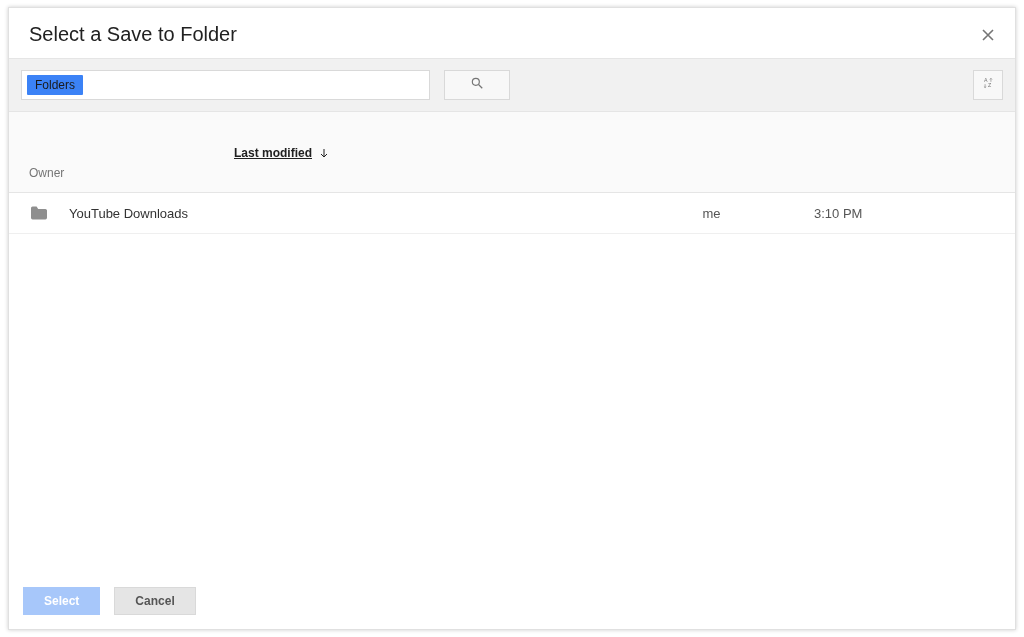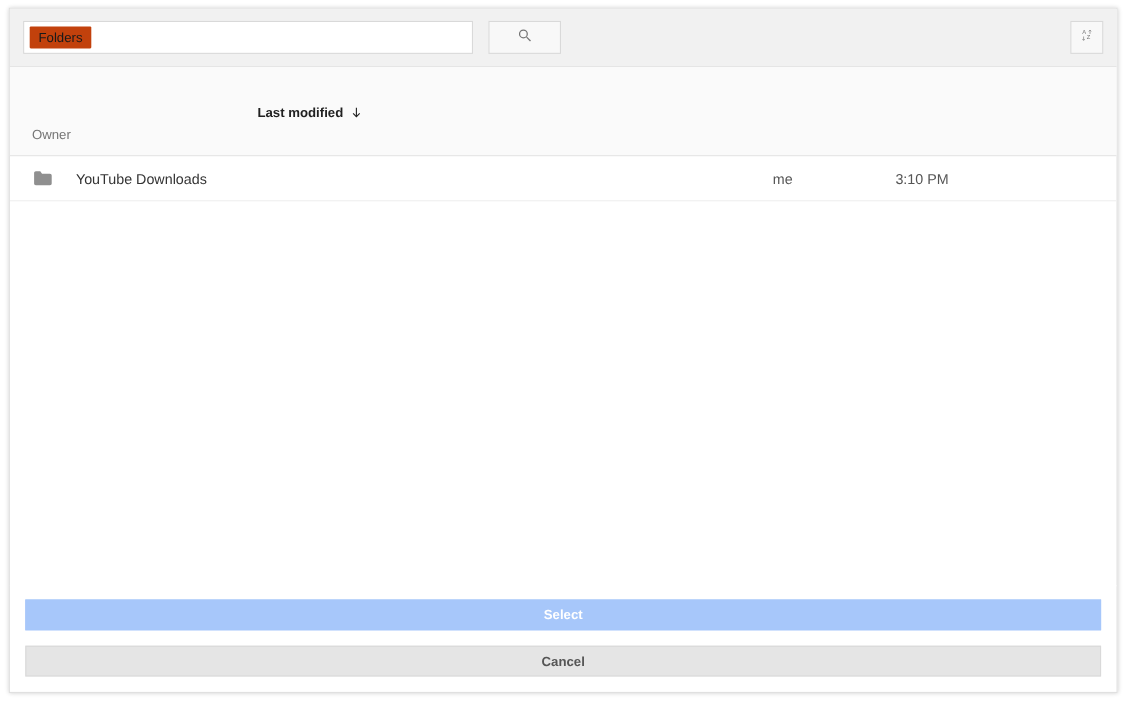--- a/index.html
+++ b/index.html
@@ -57,21 +57,21 @@
     .search-input {
       width: 409px;
       height: 30px;
       background: #fff;
       border: 1px solid #d9d9d9;
       display: flex;
       align-items: center;
       padding: 0 5px;
     }
     .chip {
-      background: #c2410c;
+      background: #3b82f6;
       color: #1a1a1a;
       font-size: 12px;
       padding: 3px 8px;
       border-radius: 1px;
     }
     .icon-button {
       height: 30px;
       background: #f8f8f8;
       border: 1px solid #d9d9d9;
       display: flex;
@@ -92,21 +92,21 @@
     .table-header {
       display: flex;
       padding: 14px 20px 12px 20px;
       border-bottom: 1px solid #e5e5e5;
       font-size: 12px;
       color: #757575;
       background: #fafafa;
     }
     .col-name { flex: 0 0 580px; }
     .col-owner { flex: 0 0 205px; margin-top: 40px; }
-    .col-modified { flex: 1; display: flex; align-items: center; gap: 6px; color: #212121; font-weight: 600; }
+    .col-modified { flex: 1; display: flex; align-items: center; gap: 6px; color: #212121; font-weight: 600; text-decoration: underline; }
     .arrow-down-icon {
       display: inline-flex;
       color: #212121;
     }
     .table-body {
       flex: 1;
       overflow: auto;
     }
     .table-row {
       display: flex;
@@ -127,21 +127,20 @@
       color: #8f8f8f;
       display: flex;
     }
     .row-owner { flex: 0 0 205px; color: #555; text-align: center; }
     .row-modified { flex: 1; color: #555; }
     .dialog-footer {
       padding: 12px 14px 14px 14px;
       display: flex;
       gap: 14px;
       border-top: 1px solid #fff;
-      flex-direction: column;
     }
     .btn {
       height: 28px;
       padding: 0 20px;
       font-size: 12px;
       font-weight: 700;
       border: 1px solid #d9d9d9;
       cursor: pointer;
       display: flex;
       align-items: center;
@@ -155,20 +154,28 @@
     .btn-secondary {
       background: #e5e5e5;
       color: #555;
     }
   </style>
 </head>
 <body>
 
 <div class="dialog">
 
+  <div class="dialog-header">
+    <div class="dialog-title">Select a Save to Folder</div>
+    <div class="close-icon">
+      <svg width="12" height="12" viewBox="0 0 12 12">
+          <path d="M1 1 L11 11 M11 1 L1 11" stroke="currentColor" stroke-width="1.6"></path>
+        </svg>
+    </div>
+  </div>
 
   <div class="toolbar">
     <div class="search-input">
       <span class="chip">Folders</span>
     </div>
     <div class="icon-button search-btn">
       <span>
         <svg width="14" height="14" viewBox="0 0 24 24" fill="none">
             <circle cx="10" cy="10" r="6" stroke="currentColor" stroke-width="2"></circle>
             <line x1="15" y1="15" x2="21" y2="21" stroke="currentColor" stroke-width="2"></line>

